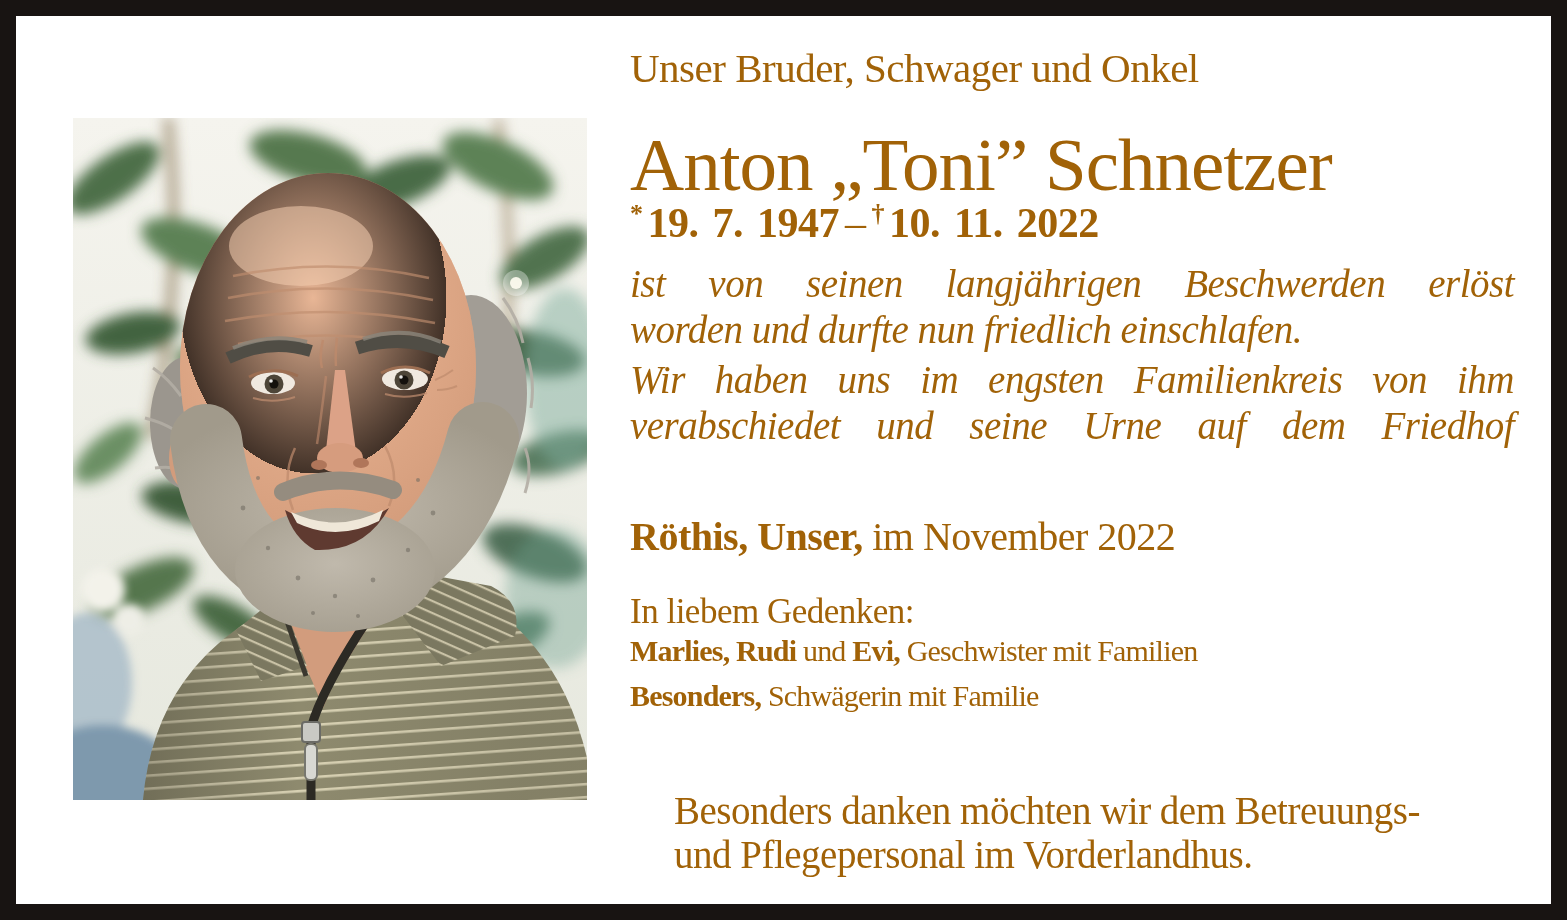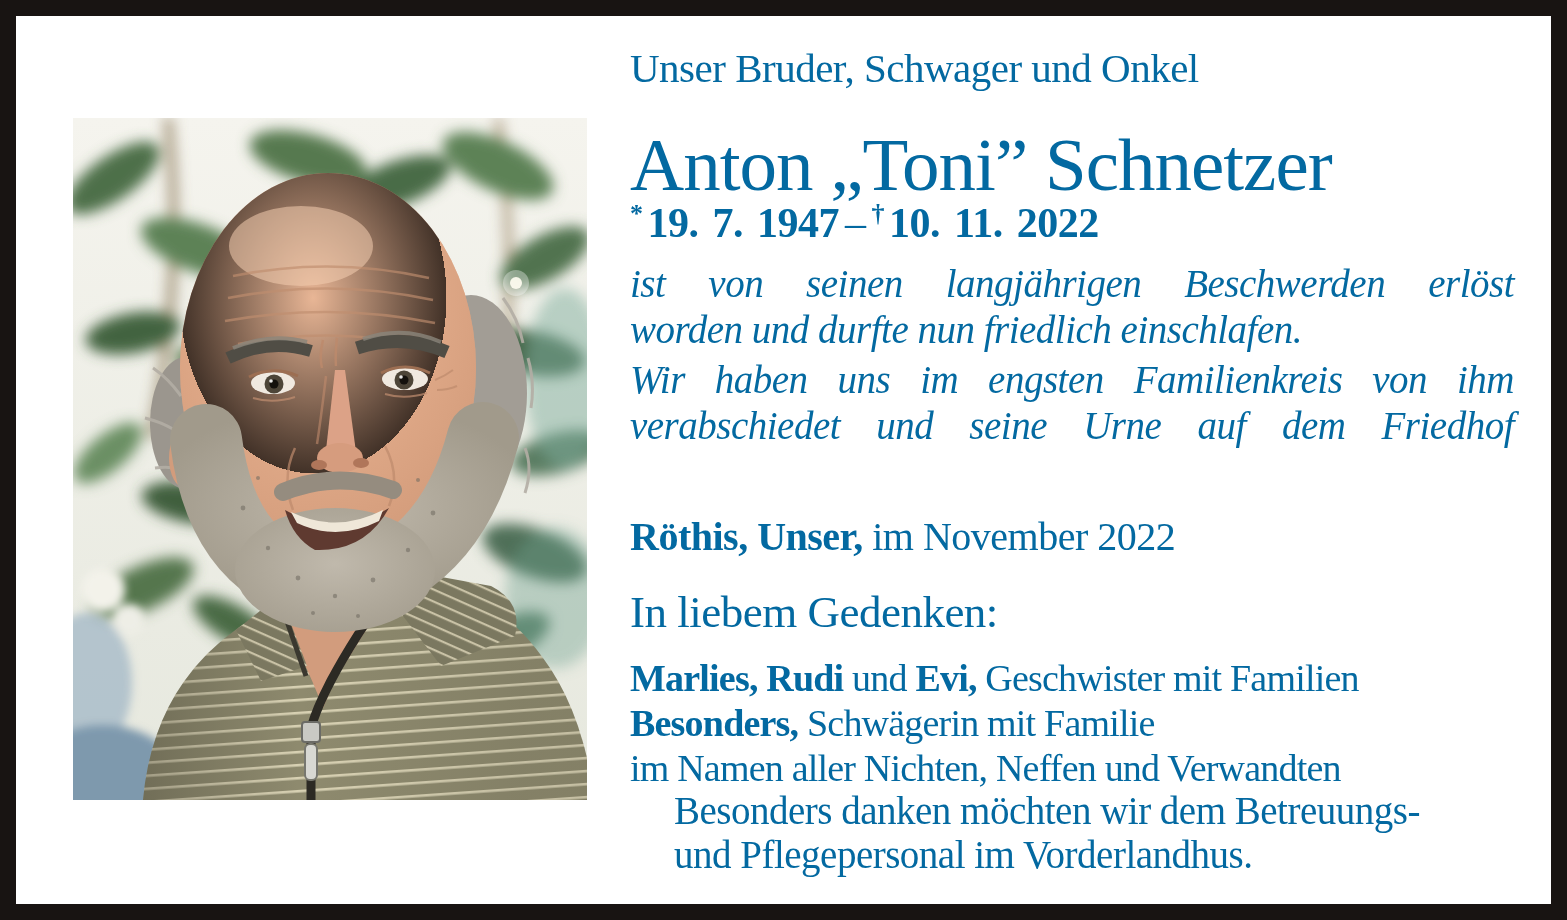--- a/index.html
+++ b/index.html
@@ -3,21 +3,21 @@
 <meta charset="utf-8">
 <style>
   html,body { margin:0; padding:0; background:#2a2a2a; }
   .sheet {
     position:relative;
     width:1567px; height:920px;
     box-sizing:border-box;
     background:#ffffff;
     border:16px solid #181412;
     font-family:"Liberation Serif","DejaVu Serif",serif;
-    color:#0369a1;
+    color:#a16207;
     overflow:hidden;
   }
   .abs { position:absolute; }
 
   
   .photo {
     left:57px; top:102px; width:514px; height:682px;
     background:#ecebe3;
     overflow:hidden;
   }
@@ -54,24 +54,24 @@
 
   .dateline {
     top:497px;
     font-size:40px; line-height:48px;
     letter-spacing:-0.5px; white-space:nowrap;
   }
   .dateline b { letter-spacing:-0.5px; }
 
   .gedenken-heading {
     top:573px;
-    font-size:45px; line-height:46px;
+    font-size:35px; line-height:46px;
     letter-spacing:-0.5px; white-space:nowrap;
   }
-  .mourners { top:640px; font-size:38px; line-height:45px; letter-spacing:-0.8px; }
+  .mourners { top:612px; font-size:30px; line-height:45px; letter-spacing:-0.8px; }
   .mourners .line { white-space:nowrap; }
 
   .thanks { top:773px; font-size:39px; line-height:44px; letter-spacing:-0.5px;margin-left:44px; }
   .thanks .line { white-space:nowrap; }
 
   b, .b { font-weight:bold; }
 </style>
 </head>
 <body>
 
@@ -285,21 +285,20 @@
     <div class="line">
       <b>Marlies, Rudi</b>
       <span>und</span>
       <b>Evi,</b>
       <span>Geschwister mit Familien</span>
     </div>
     <div class="line">
       <b>Besonders,</b>
       <span>Schwägerin mit Familie</span>
     </div>
-    <div class="line">im Namen aller Nichten, Neffen und Verwandten</div>
   </div>
 
   <div class="abs col thanks">
     <div class="line">Besonders danken möchten wir dem Betreuungs-</div>
     <div class="line">und Pflegepersonal im Vorderlandhus.</div>
   </div>
 
 </div>
 
 </body></html>

